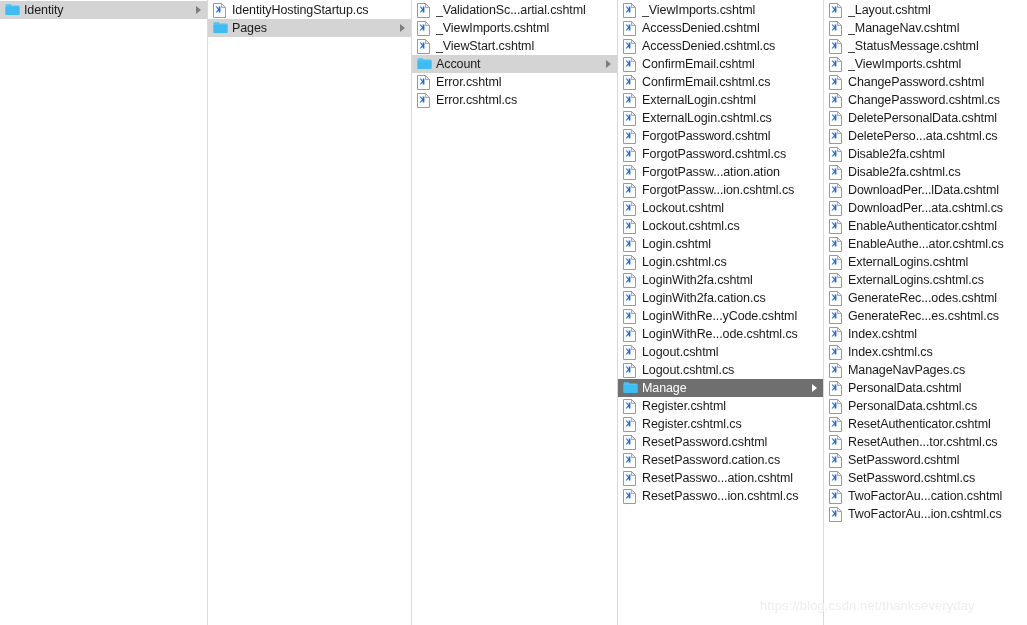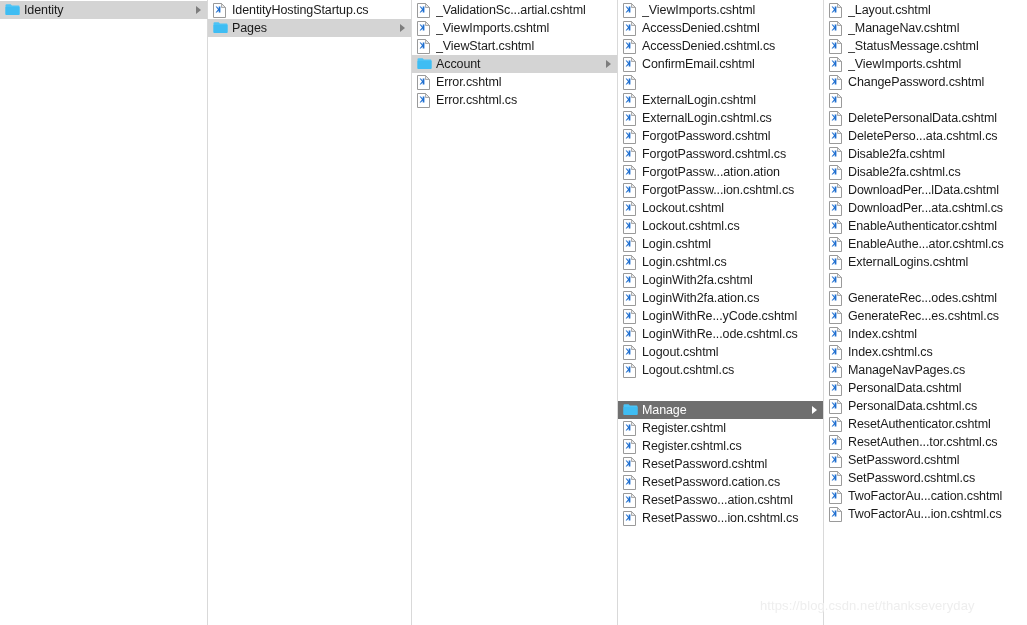--- a/index.html
+++ b/index.html
@@ -59,21 +59,20 @@
   }
 
   .row.sel-inactive {
     background: #d4d4d4;
     color: #1a1a1a;
   }
 
   .row.sel-active {
     background: #6f6f6f;
     color: #ffffff;
-    margin-top: 22px;
   }
 
   .row-icon {
     flex: 0 0 auto;
     width: 13px;
     height: 15px;
     margin-right: 6px;
     position: relative;
     display: inline-block;
   }
@@ -293,20 +292,21 @@
         </div>
         <div class="row">
           <span class="row-icon icon-file">
             <svg width="13" height="15" viewBox="0 0 13 15">
               <path d="M0.5 0.5 H8.5 L12.5 4.5 V14.5 H0.5 Z" fill="#ffffff" stroke="#9a9a9a" stroke-width="1"></path>
               <path d="M8.5 0.5 L12.5 4.5 H8.5 Z" fill="#e8e8e8" stroke="#9a9a9a" stroke-width="0.8"></path>
               <rect x="2" y="3" width="6" height="7" fill="#ffffff"></rect>
               <path d="M2.6 3.6 L5.0 6.6 L2.6 9.6 L3.9 9.6 L5.7 7.4 L5.7 9.6 L7.4 9.6 L7.4 3.6 L5.7 3.6 L5.7 5.8 L3.9 3.6 Z" fill="#1f6fd0"></path>
             </svg>
           </span>
+          <span class="row-label">ConfirmEmail.cshtml.cs</span>
           <span class="chevron-spacer"></span>
         </div>
         <div class="row">
           <span class="row-icon icon-file">
             <svg width="13" height="15" viewBox="0 0 13 15">
               <path d="M0.5 0.5 H8.5 L12.5 4.5 V14.5 H0.5 Z" fill="#ffffff" stroke="#9a9a9a" stroke-width="1"></path>
               <path d="M8.5 0.5 L12.5 4.5 H8.5 Z" fill="#e8e8e8" stroke="#9a9a9a" stroke-width="0.8"></path>
               <rect x="2" y="3" width="6" height="7" fill="#ffffff"></rect>
               <path d="M2.6 3.6 L5.0 6.6 L2.6 9.6 L3.9 9.6 L5.7 7.4 L5.7 9.6 L7.4 9.6 L7.4 3.6 L5.7 3.6 L5.7 5.8 L3.9 3.6 Z" fill="#1f6fd0"></path>
             </svg>
@@ -436,21 +436,21 @@
         </div>
         <div class="row">
           <span class="row-icon icon-file">
             <svg width="13" height="15" viewBox="0 0 13 15">
               <path d="M0.5 0.5 H8.5 L12.5 4.5 V14.5 H0.5 Z" fill="#ffffff" stroke="#9a9a9a" stroke-width="1"></path>
               <path d="M8.5 0.5 L12.5 4.5 H8.5 Z" fill="#e8e8e8" stroke="#9a9a9a" stroke-width="0.8"></path>
               <rect x="2" y="3" width="6" height="7" fill="#ffffff"></rect>
               <path d="M2.6 3.6 L5.0 6.6 L2.6 9.6 L3.9 9.6 L5.7 7.4 L5.7 9.6 L7.4 9.6 L7.4 3.6 L5.7 3.6 L5.7 5.8 L3.9 3.6 Z" fill="#1f6fd0"></path>
             </svg>
           </span>
-          <span class="row-label">LoginWith2fa.ation.cs</span>
+          <span class="row-label">LoginWith2fa.cation.cs</span>
           <span class="chevron-spacer"></span>
         </div>
         <div class="row">
           <span class="row-icon icon-file">
             <svg width="13" height="15" viewBox="0 0 13 15">
               <path d="M0.5 0.5 H8.5 L12.5 4.5 V14.5 H0.5 Z" fill="#ffffff" stroke="#9a9a9a" stroke-width="1"></path>
               <path d="M8.5 0.5 L12.5 4.5 H8.5 Z" fill="#e8e8e8" stroke="#9a9a9a" stroke-width="0.8"></path>
               <rect x="2" y="3" width="6" height="7" fill="#ffffff"></rect>
               <path d="M2.6 3.6 L5.0 6.6 L2.6 9.6 L3.9 9.6 L5.7 7.4 L5.7 9.6 L7.4 9.6 L7.4 3.6 L5.7 3.6 L5.7 5.8 L3.9 3.6 Z" fill="#1f6fd0"></path>
             </svg>
@@ -642,20 +642,21 @@
         </div>
         <div class="row">
           <span class="row-icon icon-file">
             <svg width="13" height="15" viewBox="0 0 13 15">
               <path d="M0.5 0.5 H8.5 L12.5 4.5 V14.5 H0.5 Z" fill="#ffffff" stroke="#9a9a9a" stroke-width="1"></path>
               <path d="M8.5 0.5 L12.5 4.5 H8.5 Z" fill="#e8e8e8" stroke="#9a9a9a" stroke-width="0.8"></path>
               <rect x="2" y="3" width="6" height="7" fill="#ffffff"></rect>
               <path d="M2.6 3.6 L5.0 6.6 L2.6 9.6 L3.9 9.6 L5.7 7.4 L5.7 9.6 L7.4 9.6 L7.4 3.6 L5.7 3.6 L5.7 5.8 L3.9 3.6 Z" fill="#1f6fd0"></path>
             </svg>
           </span>
+          <span class="row-label">ChangePassword.cshtml.cs</span>
           <span class="chevron-spacer"></span>
         </div>
         <div class="row">
           <span class="row-icon icon-file">
             <svg width="13" height="15" viewBox="0 0 13 15">
               <path d="M0.5 0.5 H8.5 L12.5 4.5 V14.5 H0.5 Z" fill="#ffffff" stroke="#9a9a9a" stroke-width="1"></path>
               <path d="M8.5 0.5 L12.5 4.5 H8.5 Z" fill="#e8e8e8" stroke="#9a9a9a" stroke-width="0.8"></path>
               <rect x="2" y="3" width="6" height="7" fill="#ffffff"></rect>
               <path d="M2.6 3.6 L5.0 6.6 L2.6 9.6 L3.9 9.6 L5.7 7.4 L5.7 9.6 L7.4 9.6 L7.4 3.6 L5.7 3.6 L5.7 5.8 L3.9 3.6 Z" fill="#1f6fd0"></path>
             </svg>
@@ -761,20 +762,21 @@
         </div>
         <div class="row">
           <span class="row-icon icon-file">
             <svg width="13" height="15" viewBox="0 0 13 15">
               <path d="M0.5 0.5 H8.5 L12.5 4.5 V14.5 H0.5 Z" fill="#ffffff" stroke="#9a9a9a" stroke-width="1"></path>
               <path d="M8.5 0.5 L12.5 4.5 H8.5 Z" fill="#e8e8e8" stroke="#9a9a9a" stroke-width="0.8"></path>
               <rect x="2" y="3" width="6" height="7" fill="#ffffff"></rect>
               <path d="M2.6 3.6 L5.0 6.6 L2.6 9.6 L3.9 9.6 L5.7 7.4 L5.7 9.6 L7.4 9.6 L7.4 3.6 L5.7 3.6 L5.7 5.8 L3.9 3.6 Z" fill="#1f6fd0"></path>
             </svg>
           </span>
+          <span class="row-label">ExternalLogins.cshtml.cs</span>
           <span class="chevron-spacer"></span>
         </div>
         <div class="row">
           <span class="row-icon icon-file">
             <svg width="13" height="15" viewBox="0 0 13 15">
               <path d="M0.5 0.5 H8.5 L12.5 4.5 V14.5 H0.5 Z" fill="#ffffff" stroke="#9a9a9a" stroke-width="1"></path>
               <path d="M8.5 0.5 L12.5 4.5 H8.5 Z" fill="#e8e8e8" stroke="#9a9a9a" stroke-width="0.8"></path>
               <rect x="2" y="3" width="6" height="7" fill="#ffffff"></rect>
               <path d="M2.6 3.6 L5.0 6.6 L2.6 9.6 L3.9 9.6 L5.7 7.4 L5.7 9.6 L7.4 9.6 L7.4 3.6 L5.7 3.6 L5.7 5.8 L3.9 3.6 Z" fill="#1f6fd0"></path>
             </svg>

